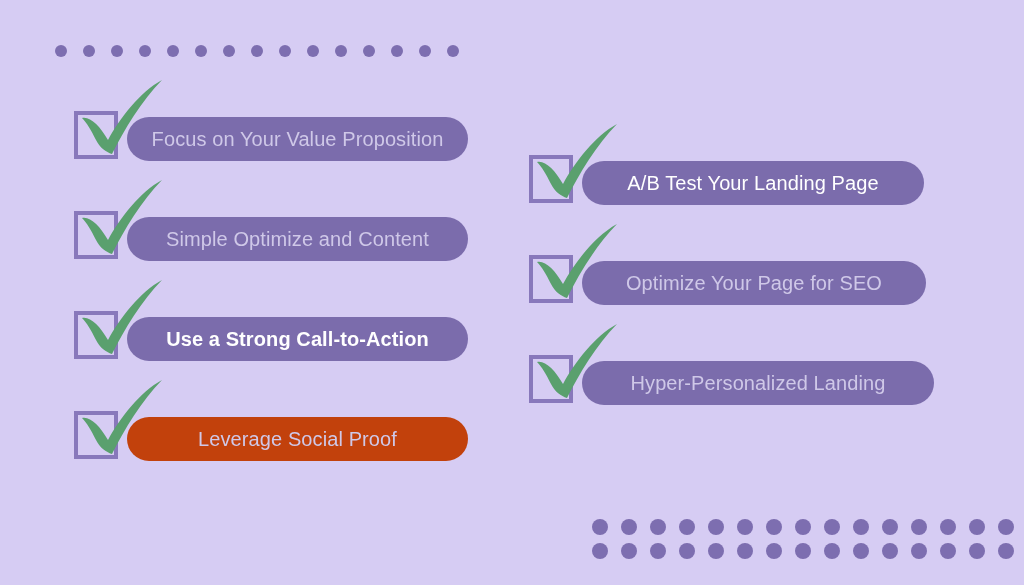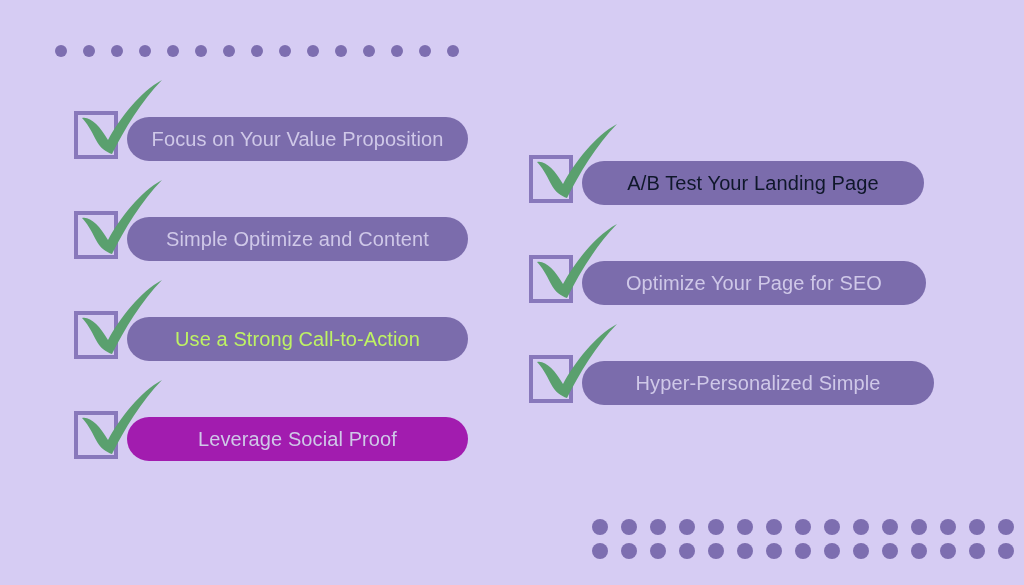--- a/index.html
+++ b/index.html
@@ -145,52 +145,52 @@
         </svg>
       </div>
       <div class="check-row">
         <div class="pill" style="background: rgb(123, 108, 172); color: rgb(207, 200, 232); width: 341px;">Simple Optimize and Content</div>
         <div class="checkbox" style="border-color: rgb(136, 120, 187);"></div>
         <svg class="tick" viewBox="0 0 94 92" xmlns="http://www.w3.org/2000/svg">
           <path d="M6 40 C14 38 24 48 32 62 C44 40 64 14 86 2 C66 22 48 52 36 76 C30 74 24 70 20 62 C15 52 11 45 6 40 Z" fill="#5aa06e"></path>
         </svg>
       </div>
       <div class="check-row">
-        <div class="pill" style="background: rgb(123, 108, 172); color: #bef264; width: 341px;">Use a Strong Call-to-Action</div>
-        <div class="checkbox" style="border-color: rgb(136, 120, 187);"></div>
-        <svg class="tick" viewBox="0 0 94 92" xmlns="http://www.w3.org/2000/svg">
-          <path d="M6 40 C14 38 24 48 32 62 C44 40 64 14 86 2 C66 22 48 52 36 76 C30 74 24 70 20 62 C15 52 11 45 6 40 Z" fill="#5aa06e"></path>
-        </svg>
-      </div>
-      <div class="check-row">
-        <div class="pill" style="background: #a21caf; color: rgb(207, 200, 232); width: 341px;">Leverage Social Proof</div>
+        <div class="pill" style="background: rgb(123, 108, 172); color: #ffffff; width: 341px; font-weight: bold;">Use a Strong Call-to-Action</div>
+        <div class="checkbox" style="border-color: rgb(136, 120, 187);"></div>
+        <svg class="tick" viewBox="0 0 94 92" xmlns="http://www.w3.org/2000/svg">
+          <path d="M6 40 C14 38 24 48 32 62 C44 40 64 14 86 2 C66 22 48 52 36 76 C30 74 24 70 20 62 C15 52 11 45 6 40 Z" fill="#5aa06e"></path>
+        </svg>
+      </div>
+      <div class="check-row">
+        <div class="pill" style="background: #c2410c; color: rgb(207, 200, 232); width: 341px;">Leverage Social Proof</div>
         <div class="checkbox" style="border-color: rgb(136, 120, 187);"></div>
         <svg class="tick" viewBox="0 0 94 92" xmlns="http://www.w3.org/2000/svg">
           <path d="M6 40 C14 38 24 48 32 62 C44 40 64 14 86 2 C66 22 48 52 36 76 C30 74 24 70 20 62 C15 52 11 45 6 40 Z" fill="#5aa06e"></path>
         </svg>
       </div>
     </div>
 
   <div id="right-col" class="col">
       <div class="check-row">
-        <div class="pill" style="background: rgb(123, 108, 172); color: #0f172a; width: 342px;">A/B Test Your Landing Page</div>
+        <div class="pill" style="background: rgb(123, 108, 172); color: #ffffff; width: 342px;">A/B Test Your Landing Page</div>
         <div class="checkbox" style="border-color: rgb(136, 120, 187);"></div>
         <svg class="tick" viewBox="0 0 94 92" xmlns="http://www.w3.org/2000/svg">
           <path d="M6 40 C14 38 24 48 32 62 C44 40 64 14 86 2 C66 22 48 52 36 76 C30 74 24 70 20 62 C15 52 11 45 6 40 Z" fill="#5aa06e"></path>
         </svg>
       </div>
       <div class="check-row">
         <div class="pill" style="background: rgb(123, 108, 172); color: rgb(207, 200, 232); width: 344px;">Optimize Your Page for SEO</div>
         <div class="checkbox" style="border-color: rgb(136, 120, 187);"></div>
         <svg class="tick" viewBox="0 0 94 92" xmlns="http://www.w3.org/2000/svg">
           <path d="M6 40 C14 38 24 48 32 62 C44 40 64 14 86 2 C66 22 48 52 36 76 C30 74 24 70 20 62 C15 52 11 45 6 40 Z" fill="#5aa06e"></path>
         </svg>
       </div>
       <div class="check-row">
-        <div class="pill" style="background: rgb(123, 108, 172); color: rgb(207, 200, 232); width: 352px;">Hyper-Personalized Simple</div>
+        <div class="pill" style="background: rgb(123, 108, 172); color: rgb(207, 200, 232); width: 352px;">Hyper-Personalized Landing</div>
         <div class="checkbox" style="border-color: rgb(136, 120, 187);"></div>
         <svg class="tick" viewBox="0 0 94 92" xmlns="http://www.w3.org/2000/svg">
           <path d="M6 40 C14 38 24 48 32 62 C44 40 64 14 86 2 C66 22 48 52 36 76 C30 74 24 70 20 62 C15 52 11 45 6 40 Z" fill="#5aa06e"></path>
         </svg>
       </div>
     </div>
 
   <div id="bottom-dots" class="dot-row">
       <div class="dot-col">
         <div class="dot" style="background: rgb(125, 110, 176);"></div>

